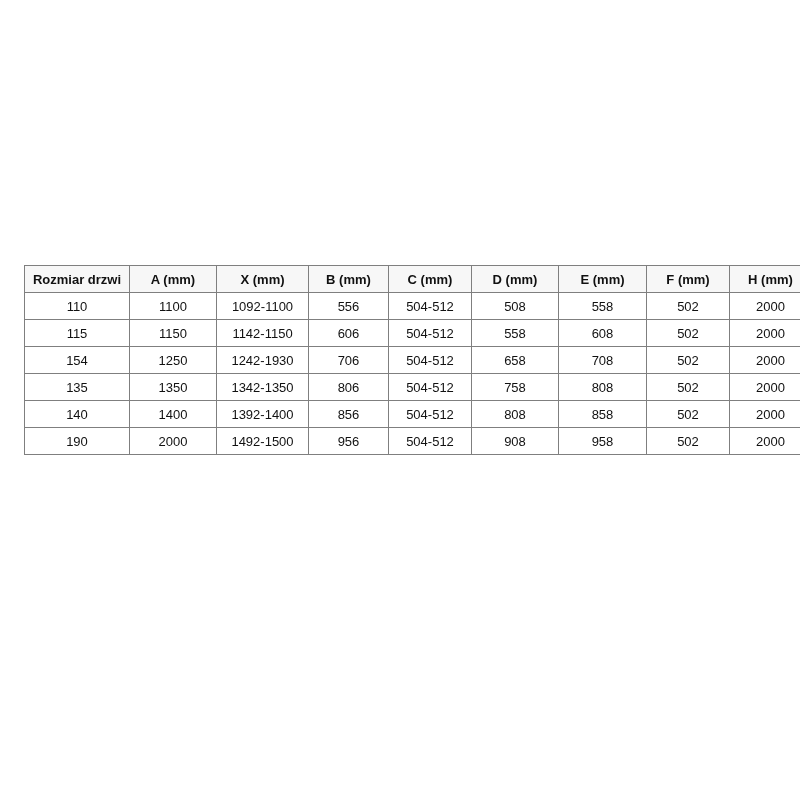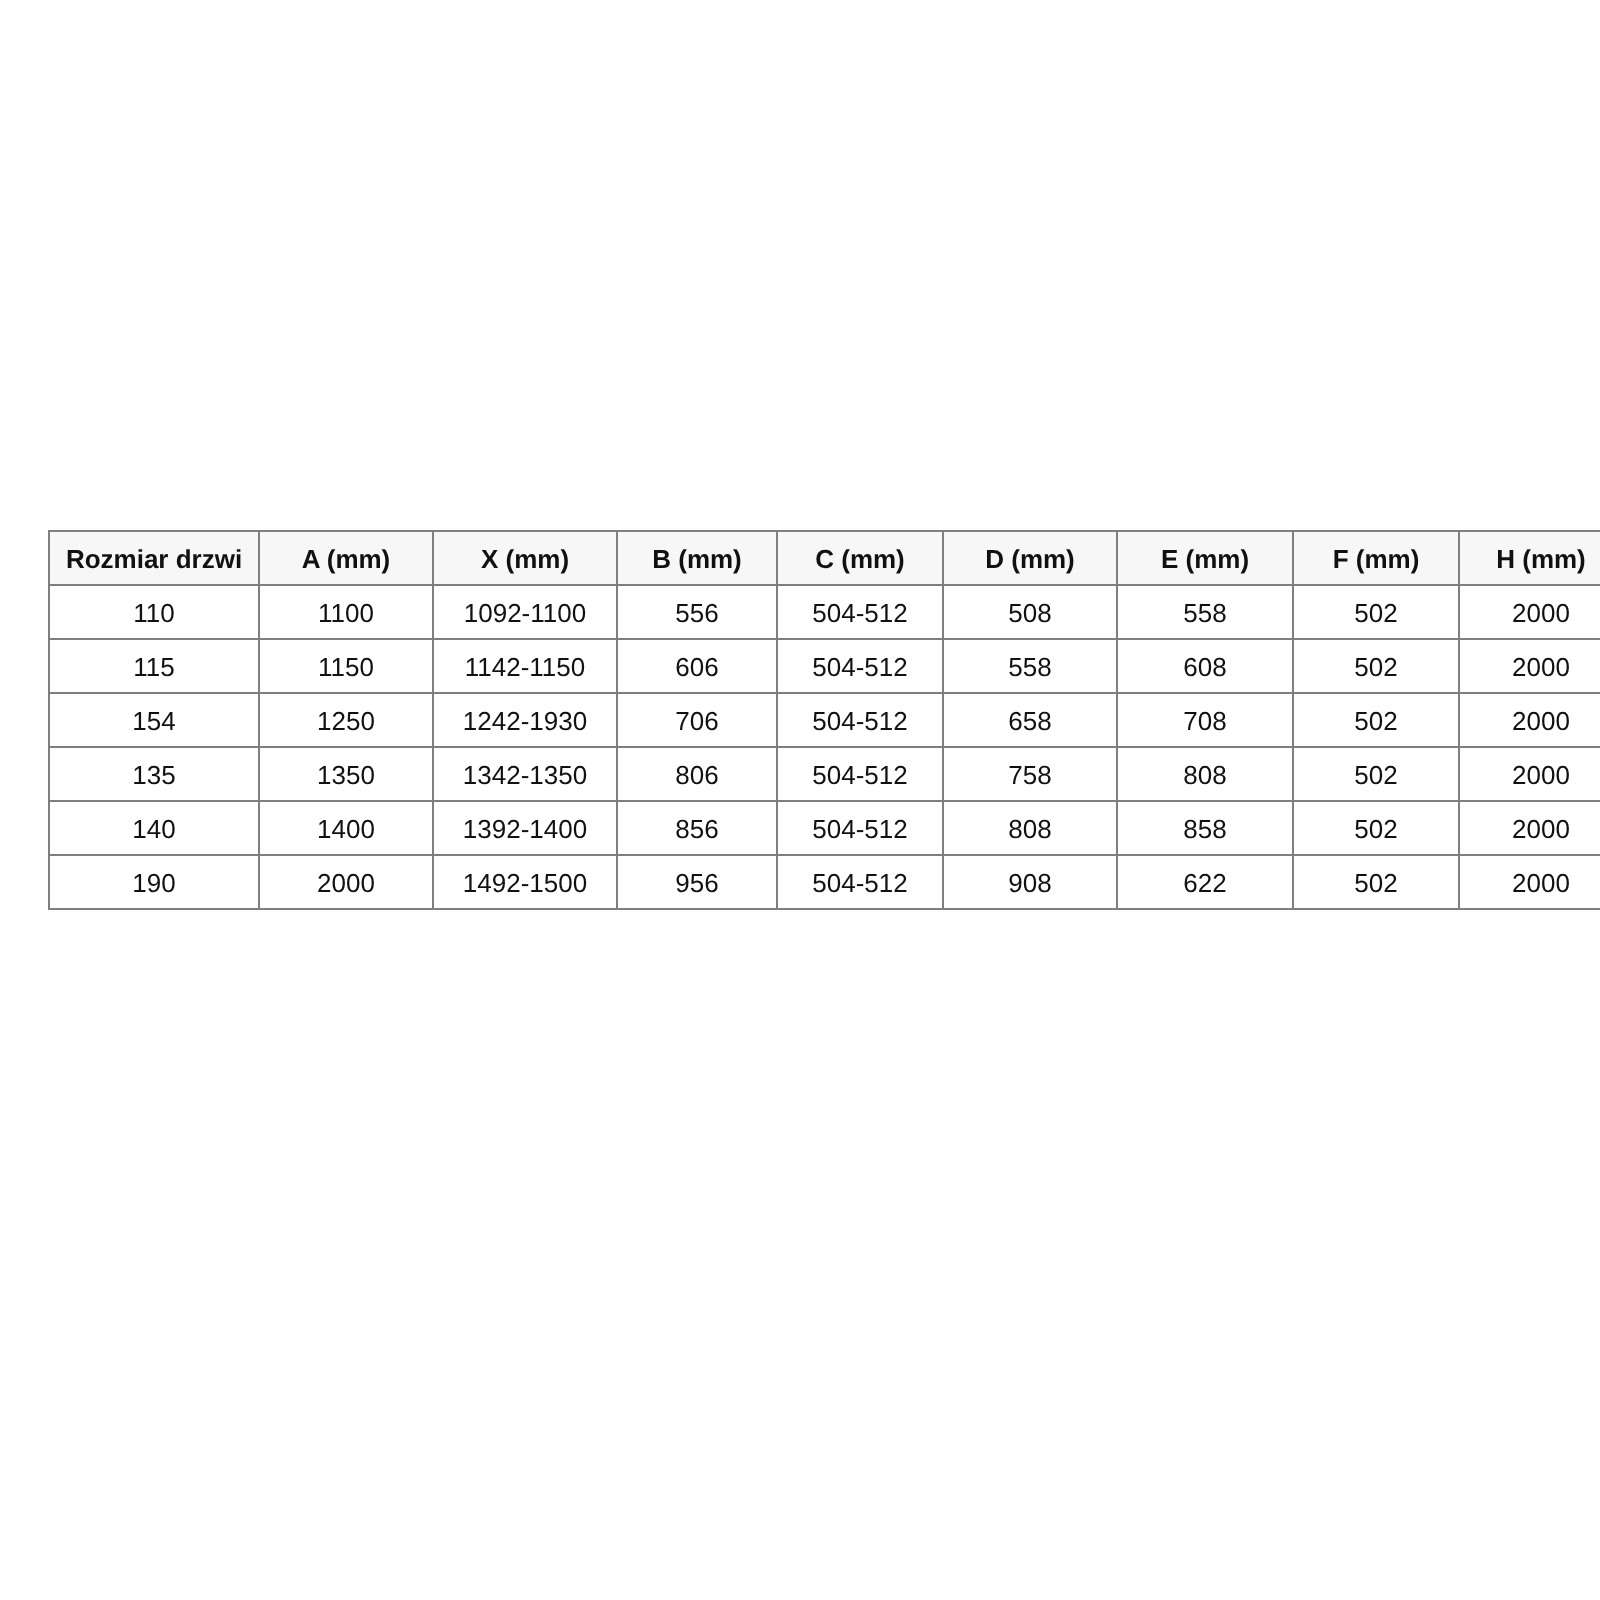--- a/index.html
+++ b/index.html
@@ -132,20 +132,20 @@
             <td>502</td>
             <td>2000</td>
           </tr>
           <tr>
             <td>190</td>
             <td>2000</td>
             <td>1492-1500</td>
             <td>956</td>
             <td>504-512</td>
             <td>908</td>
-            <td>622</td>
+            <td>958</td>
             <td>502</td>
             <td>2000</td>
           </tr>
         </tbody>
     </table>
   </div>
 </div>
 
 </body></html>

